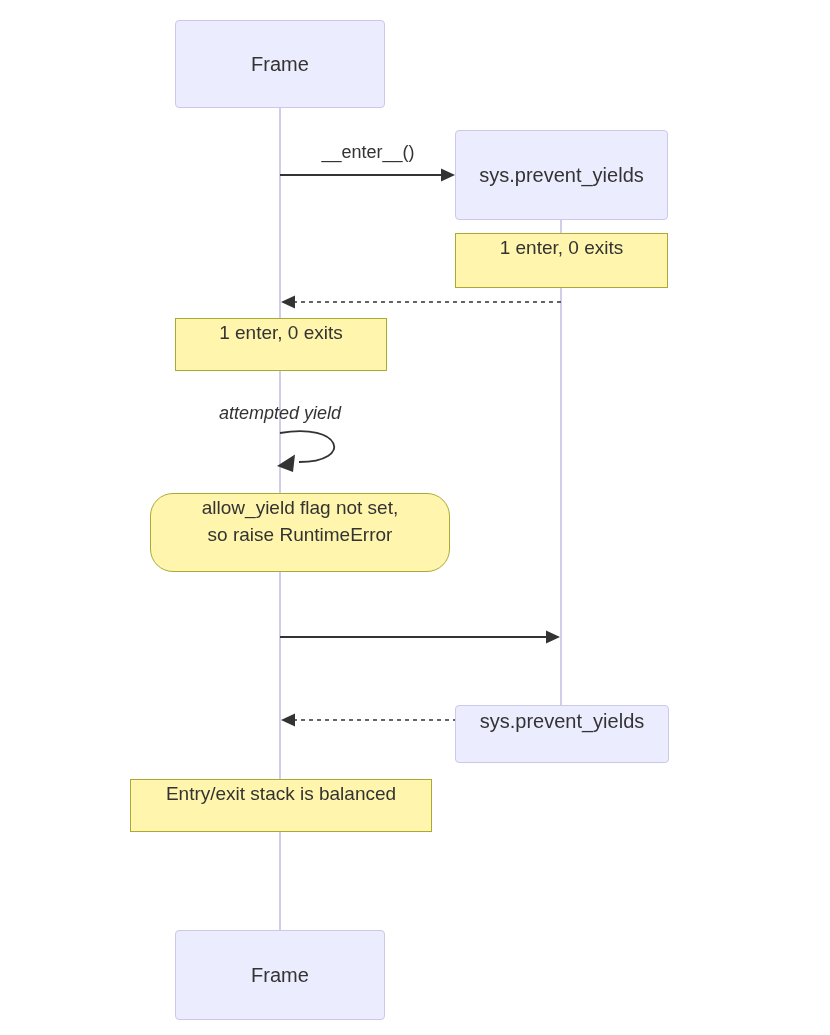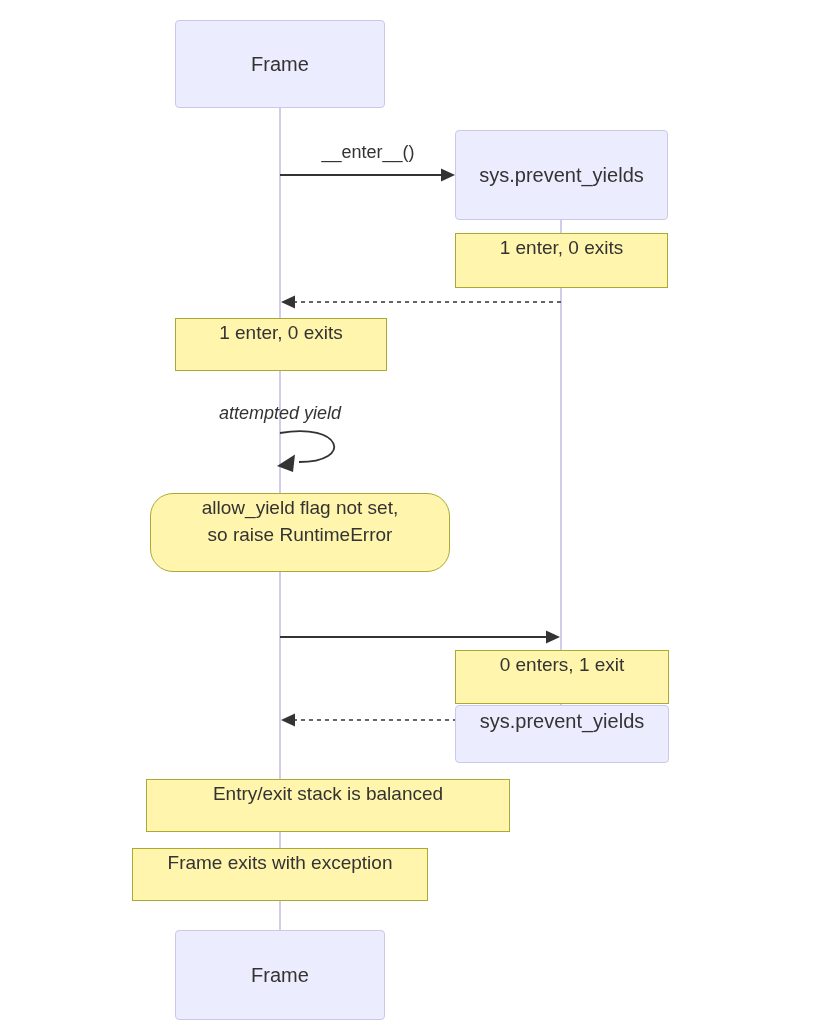--- a/index.html
+++ b/index.html
@@ -114,25 +114,19 @@
 
   <div class="note" style="left:175px; top:318px; width:212px; height:53px;">
     <span>1 enter, 0 exits</span>
   </div>
 
   <div class="note" style="left:150px; top:493px; width:300px; height:79px;border-radius:23px;">
     <span>allow_yield flag not set,</span>
     <span>so raise RuntimeError</span>
   </div>
 
-  <div class="note" style="left:455px; top:650px; width:214px; height:54px;">
-    <span>0 enters, 1 exit</span>
-  </div>
 
-  <div class="note" style="left:146px; top:779px; width:364px; height:53px;">
+  <div class="note" style="left:130px; top:779px; width:302px; height:53px;">
     <span>Entry/exit stack is balanced</span>
   </div>
 
-  <div class="note" style="left:132px; top:848px; width:296px; height:53px;">
-    <span>Frame exits with exception</span>
-  </div>
 
 </div>
 
 </body></html>

